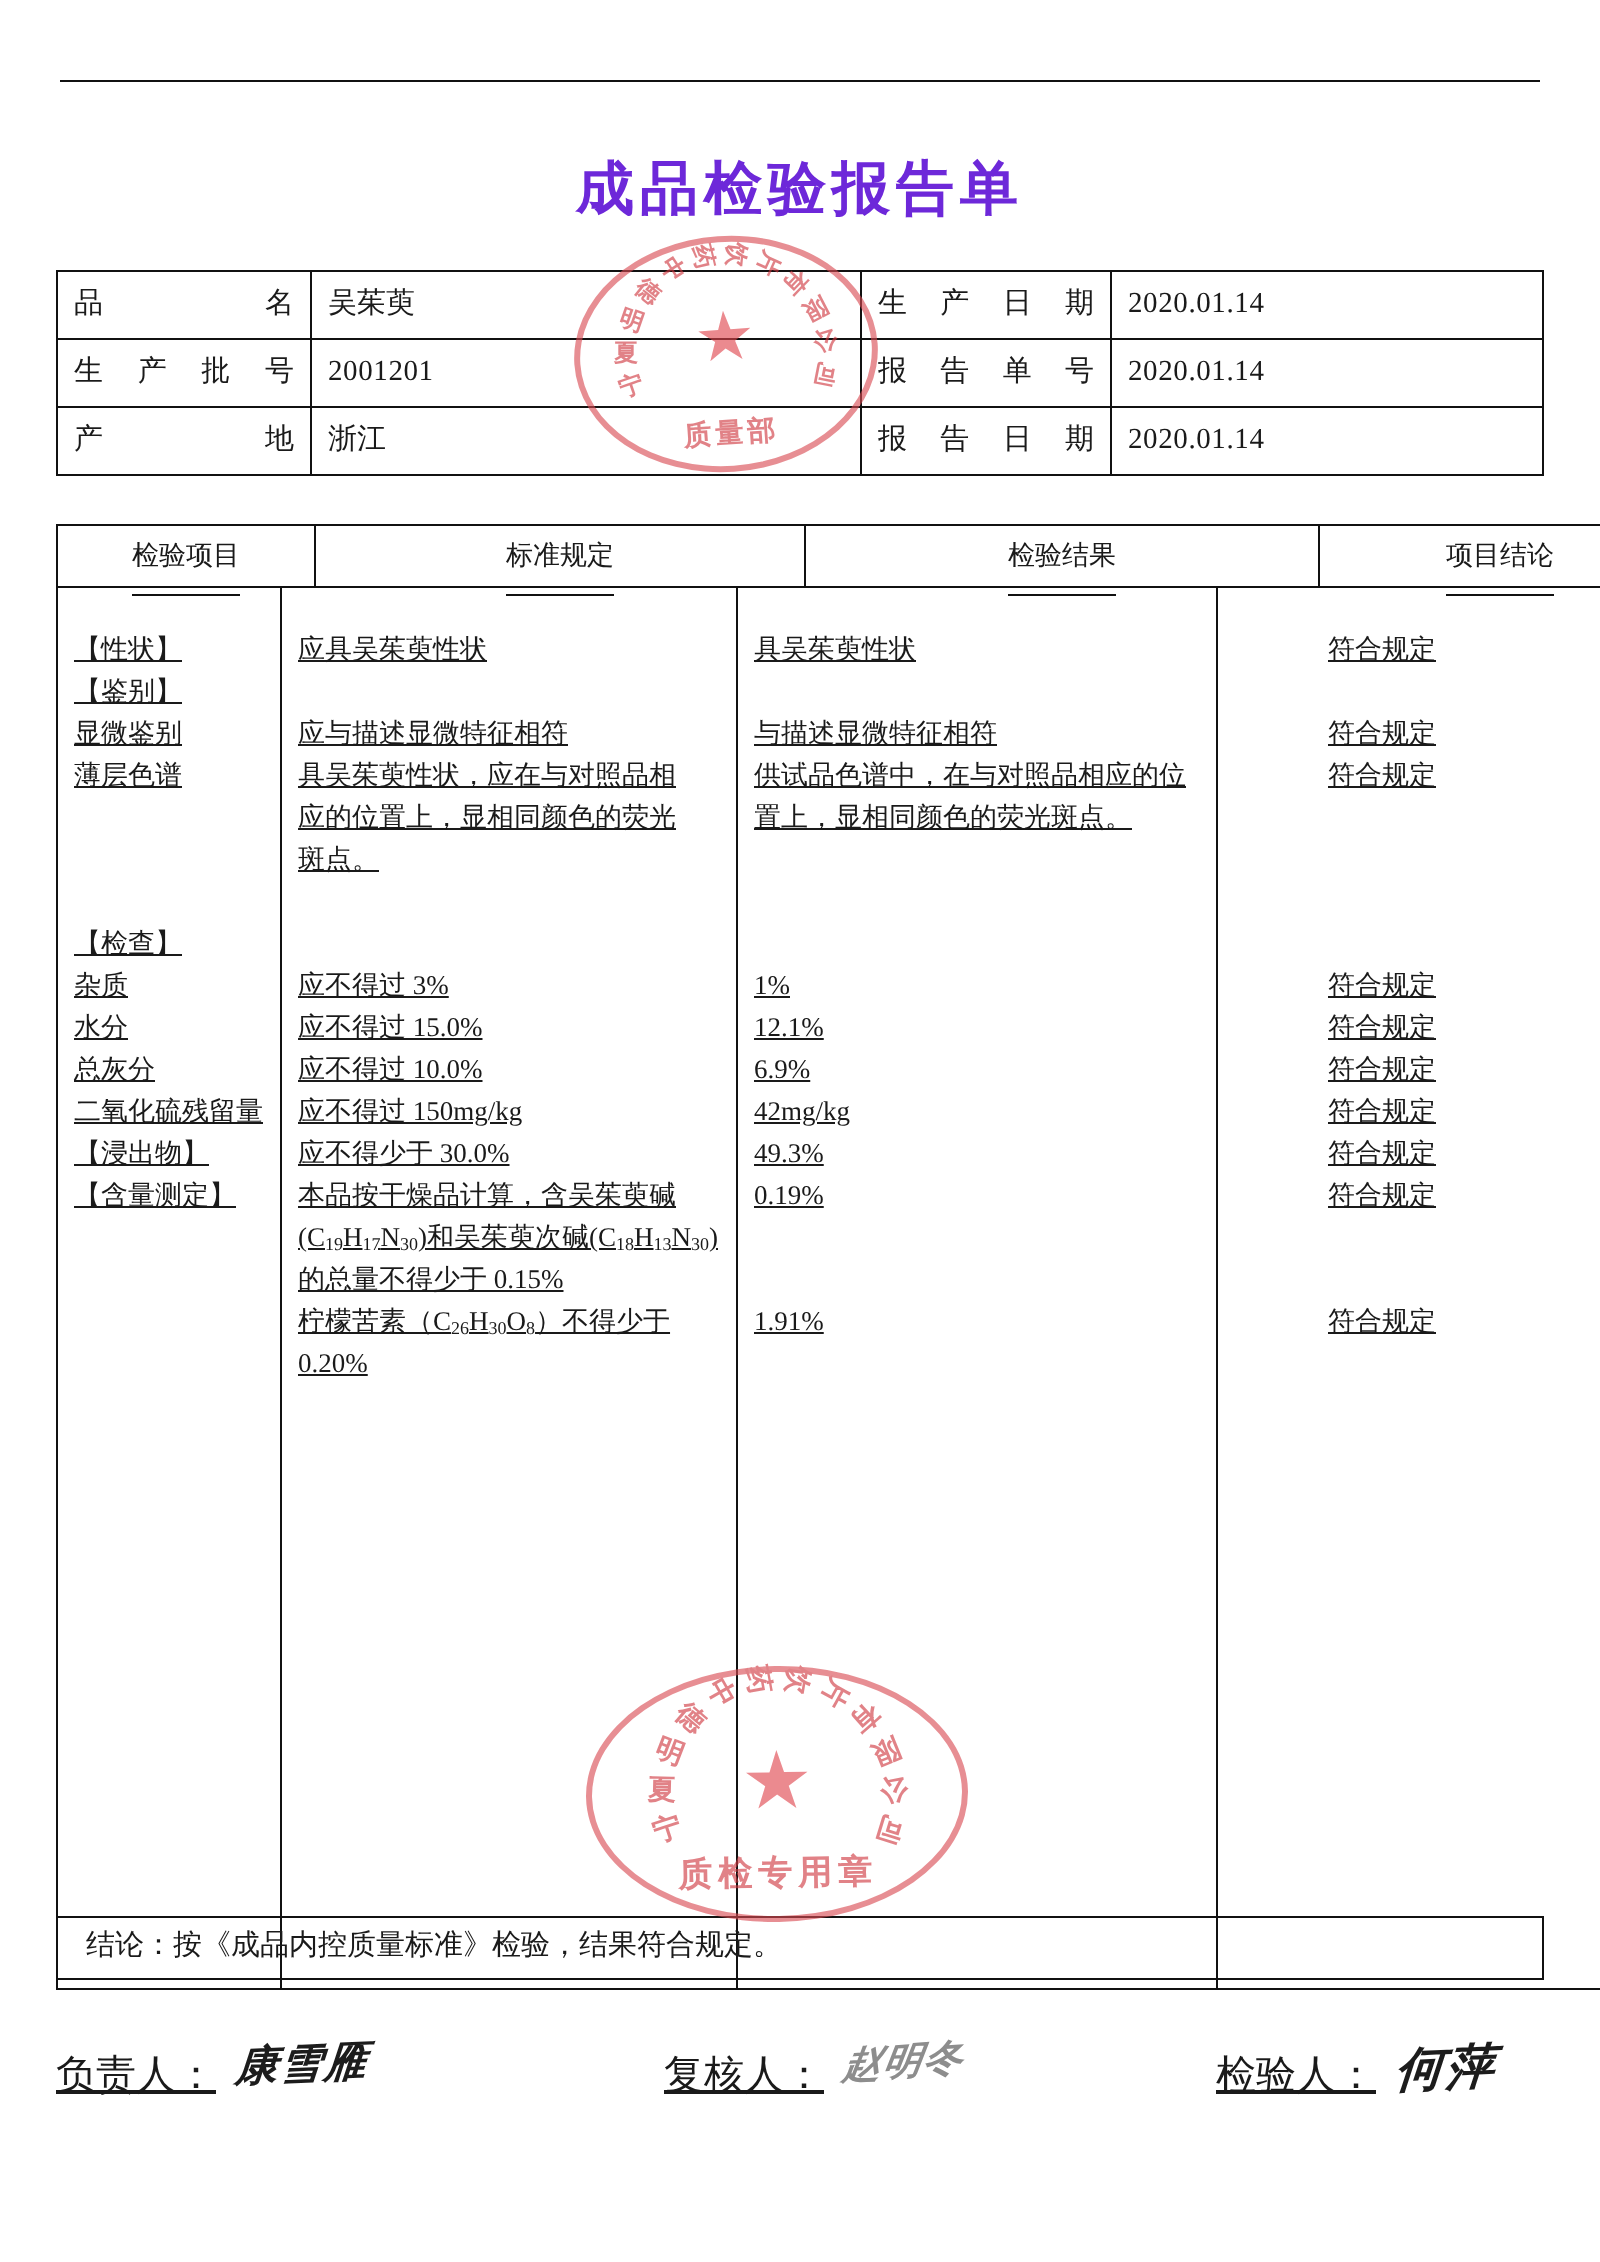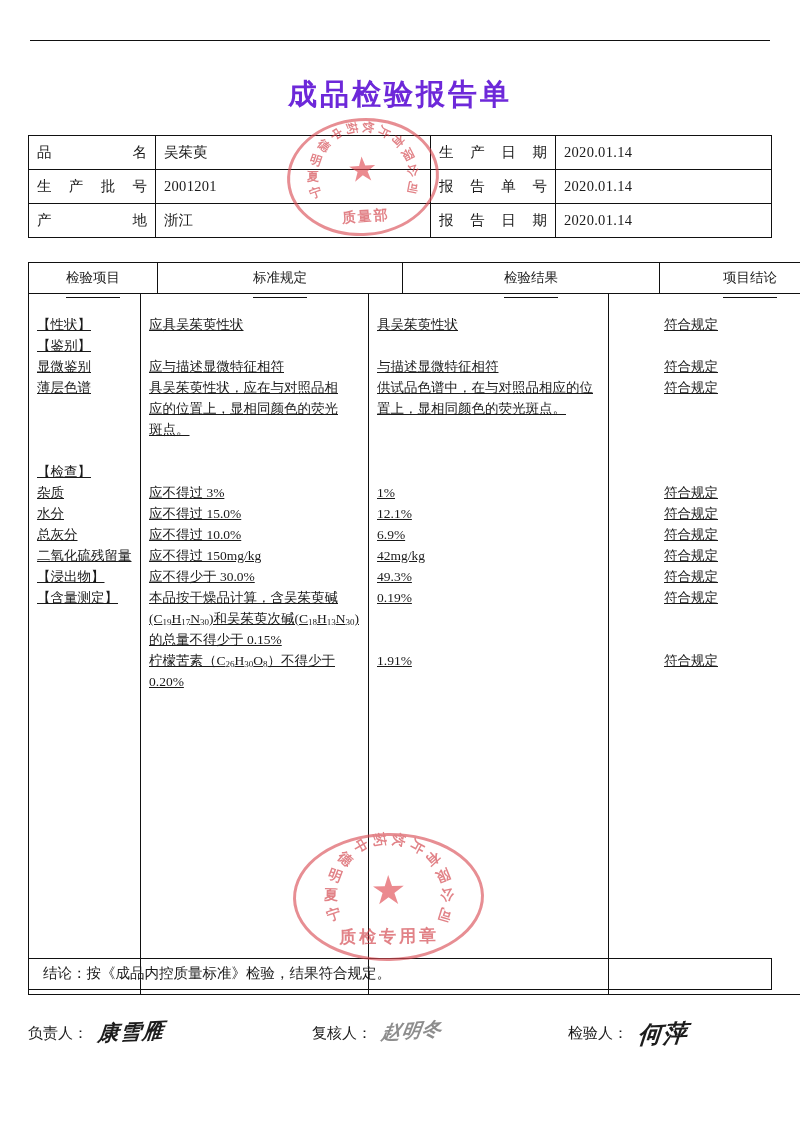--- a/index.html
+++ b/index.html
@@ -177,22 +177,23 @@
     height: 50px;
     display: flex;
     align-items: flex-start;
   }
   .sign-block {
     display: flex;
     align-items: flex-start;
     white-space: nowrap;
   }
   .sign-block .sig-label {
-    font-size: 15px;
+    font-size: 20px;
     padding-top: 6px;
+    text-decoration: underline;
   }
   .sig-name {
     font-family: "Liberation Serif", "DejaVu Serif", serif;
     font-size: 21px;
     font-style: italic;
     font-weight: bold;
     color: #1c1c1c;
     margin-left: 10px;
     transform: skewX(-7deg) rotate(-2.5deg);
     letter-spacing: 1px;

